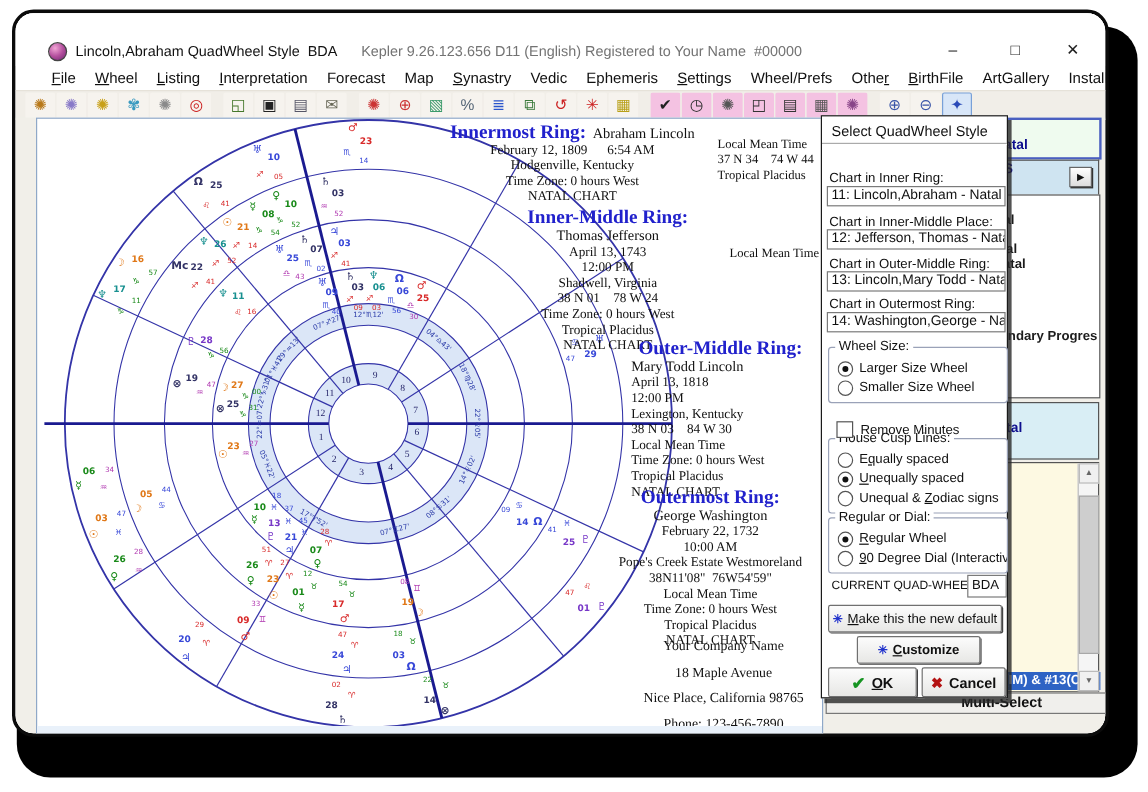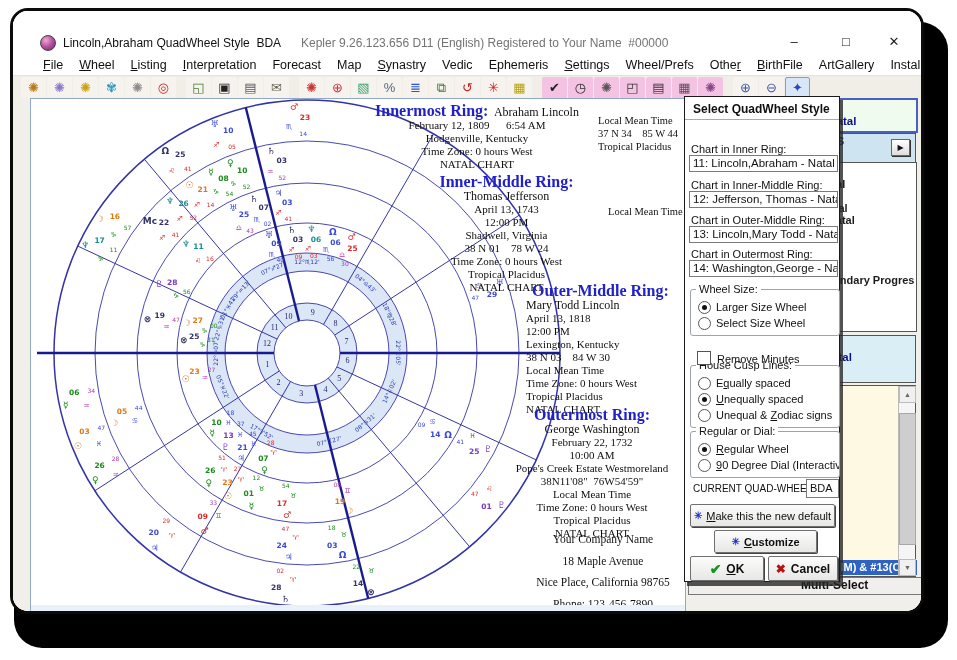--- a/index.html
+++ b/index.html
@@ -71,21 +71,21 @@
     font-size:7px;color:#666;display:flex;align-items:center;justify-content:center}
   .sc-up{top:0}.sc-down{bottom:0}
   .thumb{position:absolute;left:0;top:27px;width:15px;height:130px;background:#cecece;border:1px solid #a8a8a8}
   .sel-line{position:absolute;left:1px;bottom:1px;height:15px;width:208px;background:#2e63c4;color:#fff;
     font-size:11px;font-weight:bold;white-space:nowrap;overflow:hidden;padding-left:19px;line-height:15px}
   .multi{position:absolute;left:0;top:479px;width:226px;height:16px;background:#f0efec;border:1px solid #777;
     font-size:12px;font-weight:bold;color:#111;line-height:15px;padding-left:112px;white-space:nowrap;overflow:hidden}
   
   .dialog{position:absolute;left:671px;top:85px;width:154px;height:484px;background:#fff;
     border:1px solid #1a1a1a;box-shadow:3px 4px 0 rgba(40,40,40,.8);z-index:5;font-size:11px;color:#101010}
-  .dlg-title{position:absolute;left:8px;top:5px;font-size:12px;font-weight:700;white-space:nowrap}
+  .dlg-title{position:absolute;left:8px;top:5px;font-size:12px;font-weight:400;white-space:nowrap}
   .dlg-sep{position:absolute;left:0px;top:22px;width:100%;border-top:1px solid #aaa;border-bottom:1px solid #fff}
   .dlabel{position:absolute;left:6px;font-size:11px;white-space:nowrap}
   .combo{position:absolute;left:4px;width:144px;height:15px;background:#fff;border:1px solid #7a7a7a;
     font-size:11.5px;line-height:15px;padding-left:3px;white-space:nowrap;overflow:hidden}
   .group{position:absolute;left:5px;width:141px;border:1px solid #9aa2b8;border-radius:3px;background:#fff;
     padding:9px 0 4px 7px;overflow:visible}
   .g0{top:192px}.g1{top:268px}.g2{top:334px}
   .legend{position:absolute;top:-7px;left:5px;background:#fff;padding:0 3px;font-size:11px;white-space:nowrap}
   .opt{display:flex;align-items:center;height:16px;white-space:nowrap;overflow:hidden}
   .radio{width:11px;height:11px;border-radius:50%;border:1px solid #555;background:#fff;display:inline-block;
@@ -418,21 +418,21 @@
         </svg>
     <div class="info b1" id="b1">
           <div class="bhead"><span class="head">Innermost Ring:</span>  <span class="name">Abraham Lincoln</span></div>
           <div class="bline">February 12, 1809      6:54 AM</div>
           <div class="bline">Hodgenville, Kentucky</div>
           <div class="bline">Time Zone: 0 hours West</div>
           <div class="bline">NATAL CHART</div>
         </div>
     <div class="info side1" id="side1">
           <div>Local Mean Time</div>
-          <div>37 N 34    85 W 44</div>
+          <div>37 N 34    74 W 44</div>
           <div>Tropical Placidus</div>
         </div>
     <div class="info b2" id="b2">
           <div class="bhead"><span class="head">Inner-Middle Ring:</span></div>
           <div><span class="name">Thomas Jefferson</span></div>
           <div class="bline">April 13, 1743</div>
           <div class="bline">12:00 PM</div>
           <div class="bline">Shadwell, Virginia</div>
           <div class="bline">38 N 01    78 W 24</div>
           <div class="bline">Time Zone: 0 hours West</div>
@@ -512,37 +512,37 @@
     </div>
     <div class="multi">Multi-Select</div>
   </div>
 
   <div class="dialog">
     <div class="dlg-title">Select QuadWheel Style</div>
     <div class="dlg-sep"></div>
     <div id="dlgFields">
           <div class="dlabel" style="top: 46px;">Chart in Inner Ring:</div>
           <div class="combo" style="top: 58px;">11: Lincoln,Abraham - Natal</div>
-          <div class="dlabel" style="top: 82px;">Chart in Inner-Middle Ring:</div>
+          <div class="dlabel" style="top: 82px;">Chart in Inner-Middle Place:</div>
           <div class="combo" style="top: 94px;">12: Jefferson, Thomas - Natal</div>
           <div class="dlabel" style="top: 117px;">Chart in Outer-Middle Ring:</div>
           <div class="combo" style="top: 129px;">13: Lincoln,Mary Todd - Natal</div>
           <div class="dlabel" style="top: 151px;">Chart in Outermost Ring:</div>
           <div class="combo" style="top: 163px;">14: Washington,George - Natal</div>
         </div>
     <div id="dlgGroups">
           <div class="group g0">
             <span class="legend">Wheel Size:</span>
             <div class="opt">
               <span class="radio sel"></span>
               <span class="optlab">Larger Size Wheel</span>
             </div>
             <div class="opt">
               <span class="radio"></span>
-              <span class="optlab">Select Size Wheel</span>
+              <span class="optlab">Smaller Size Wheel</span>
             </div>
           </div>
           <div class="group g1">
             <span class="legend">House Cusp Lines:</span>
             <div class="opt">
               <span class="radio"></span>
               <span class="optlab">E<u>q</u>ually spaced</span>
             </div>
             <div class="opt">
               <span class="radio sel"></span>

